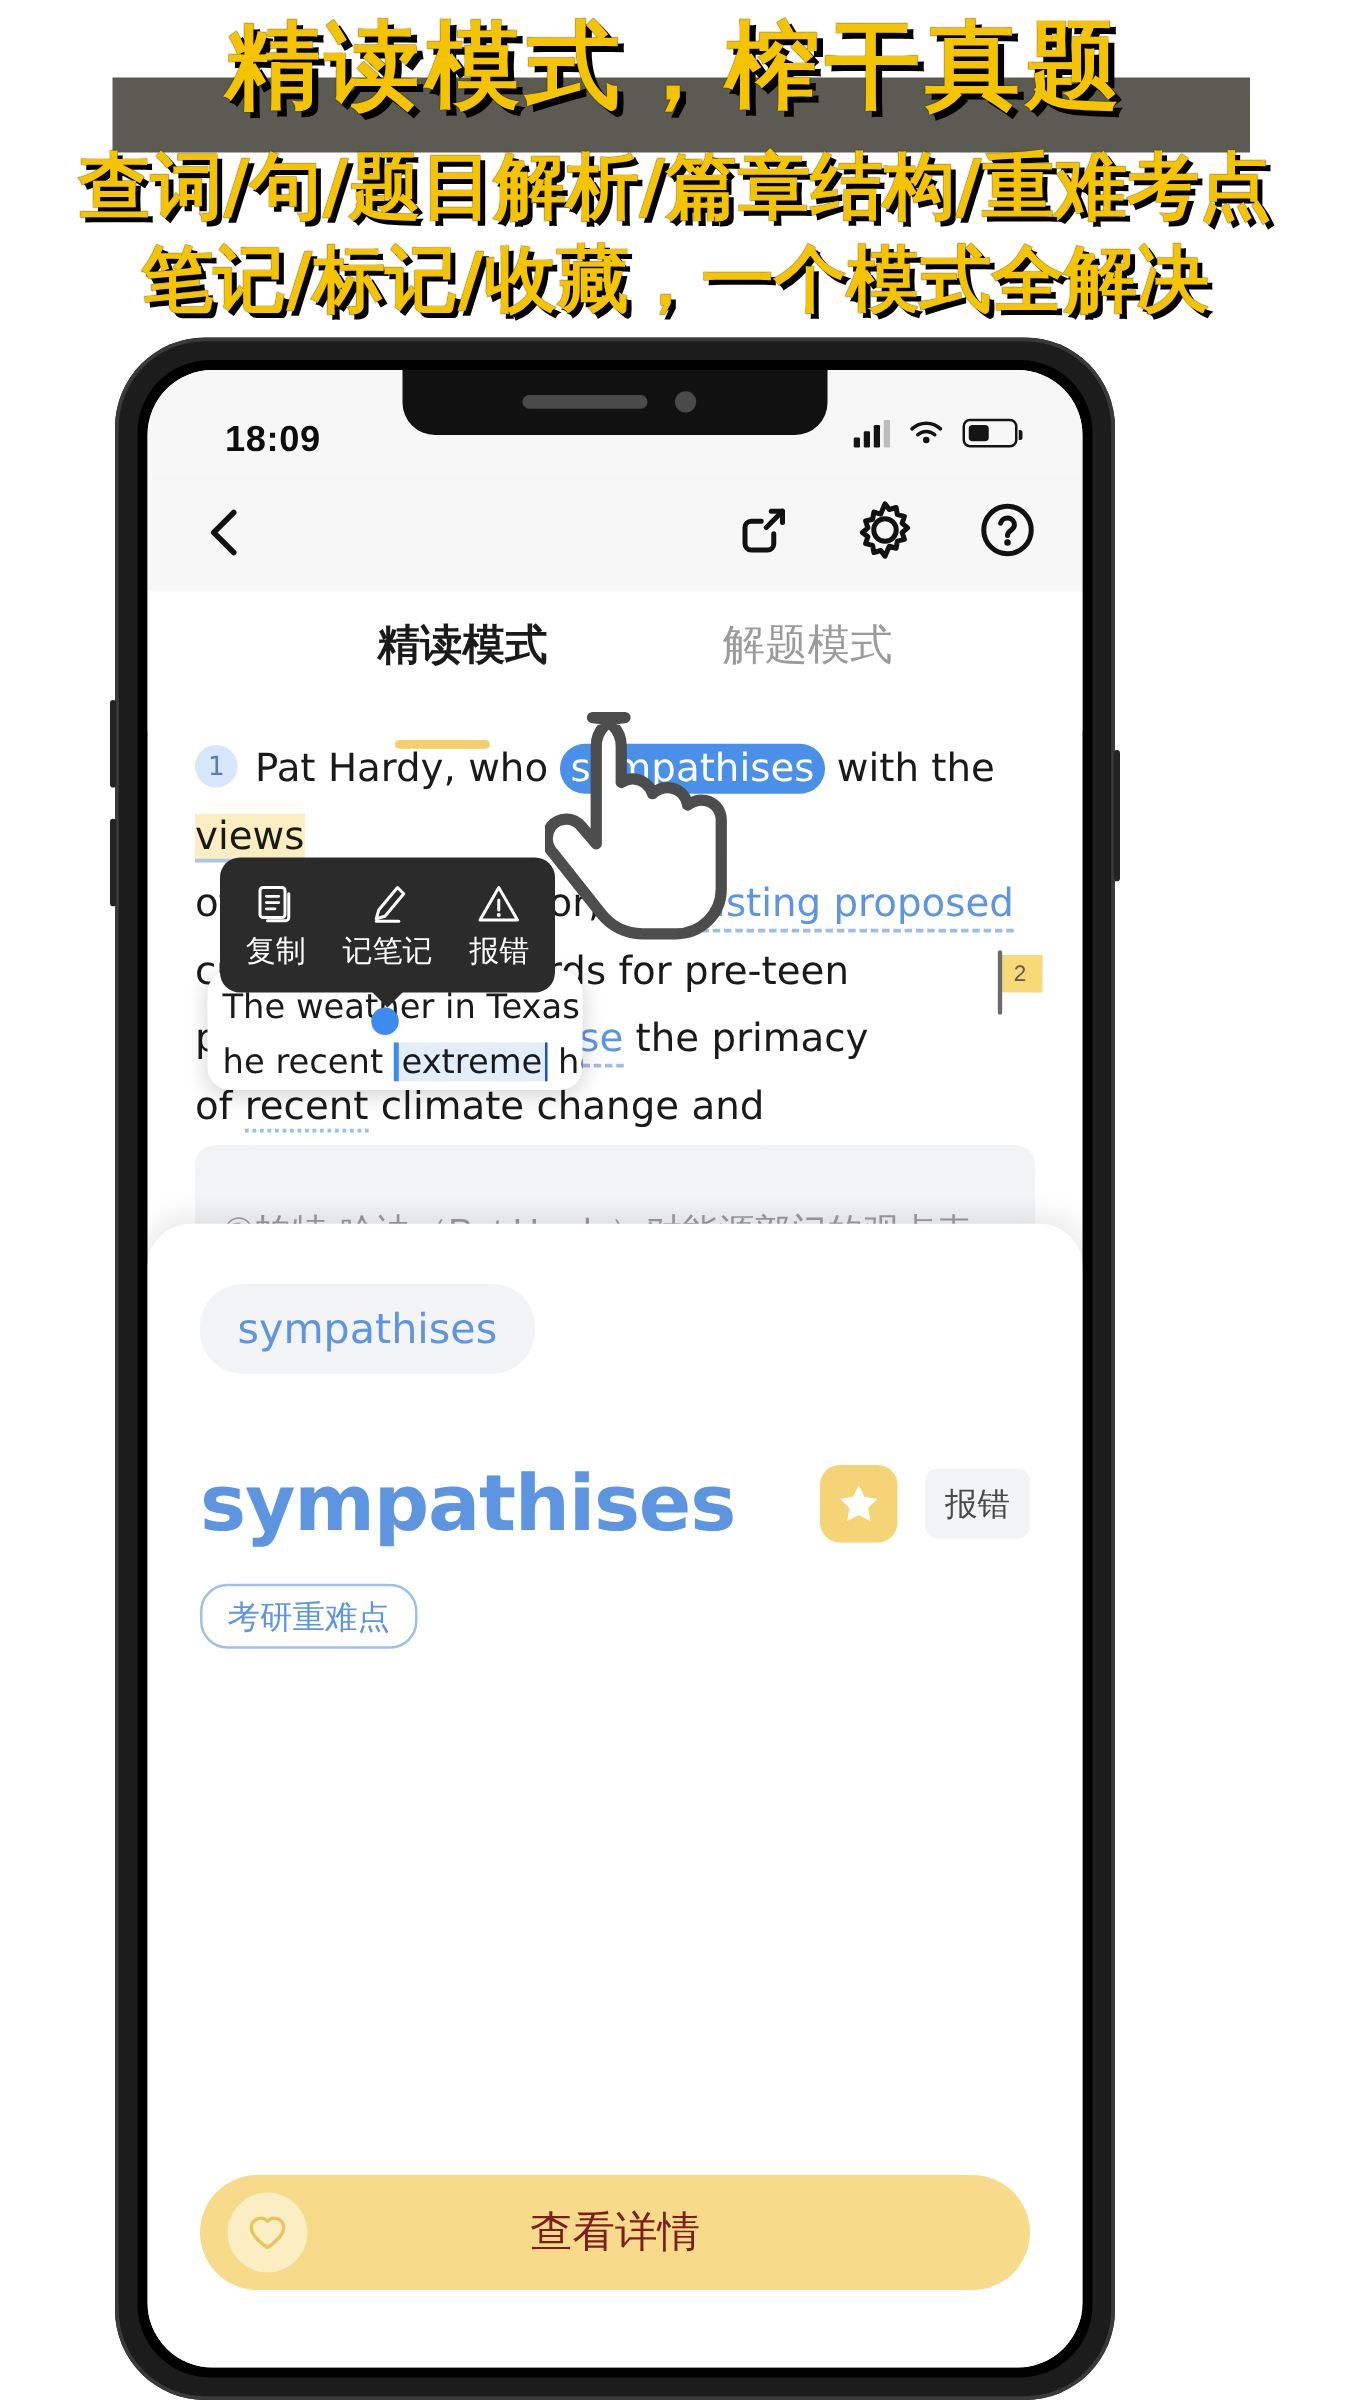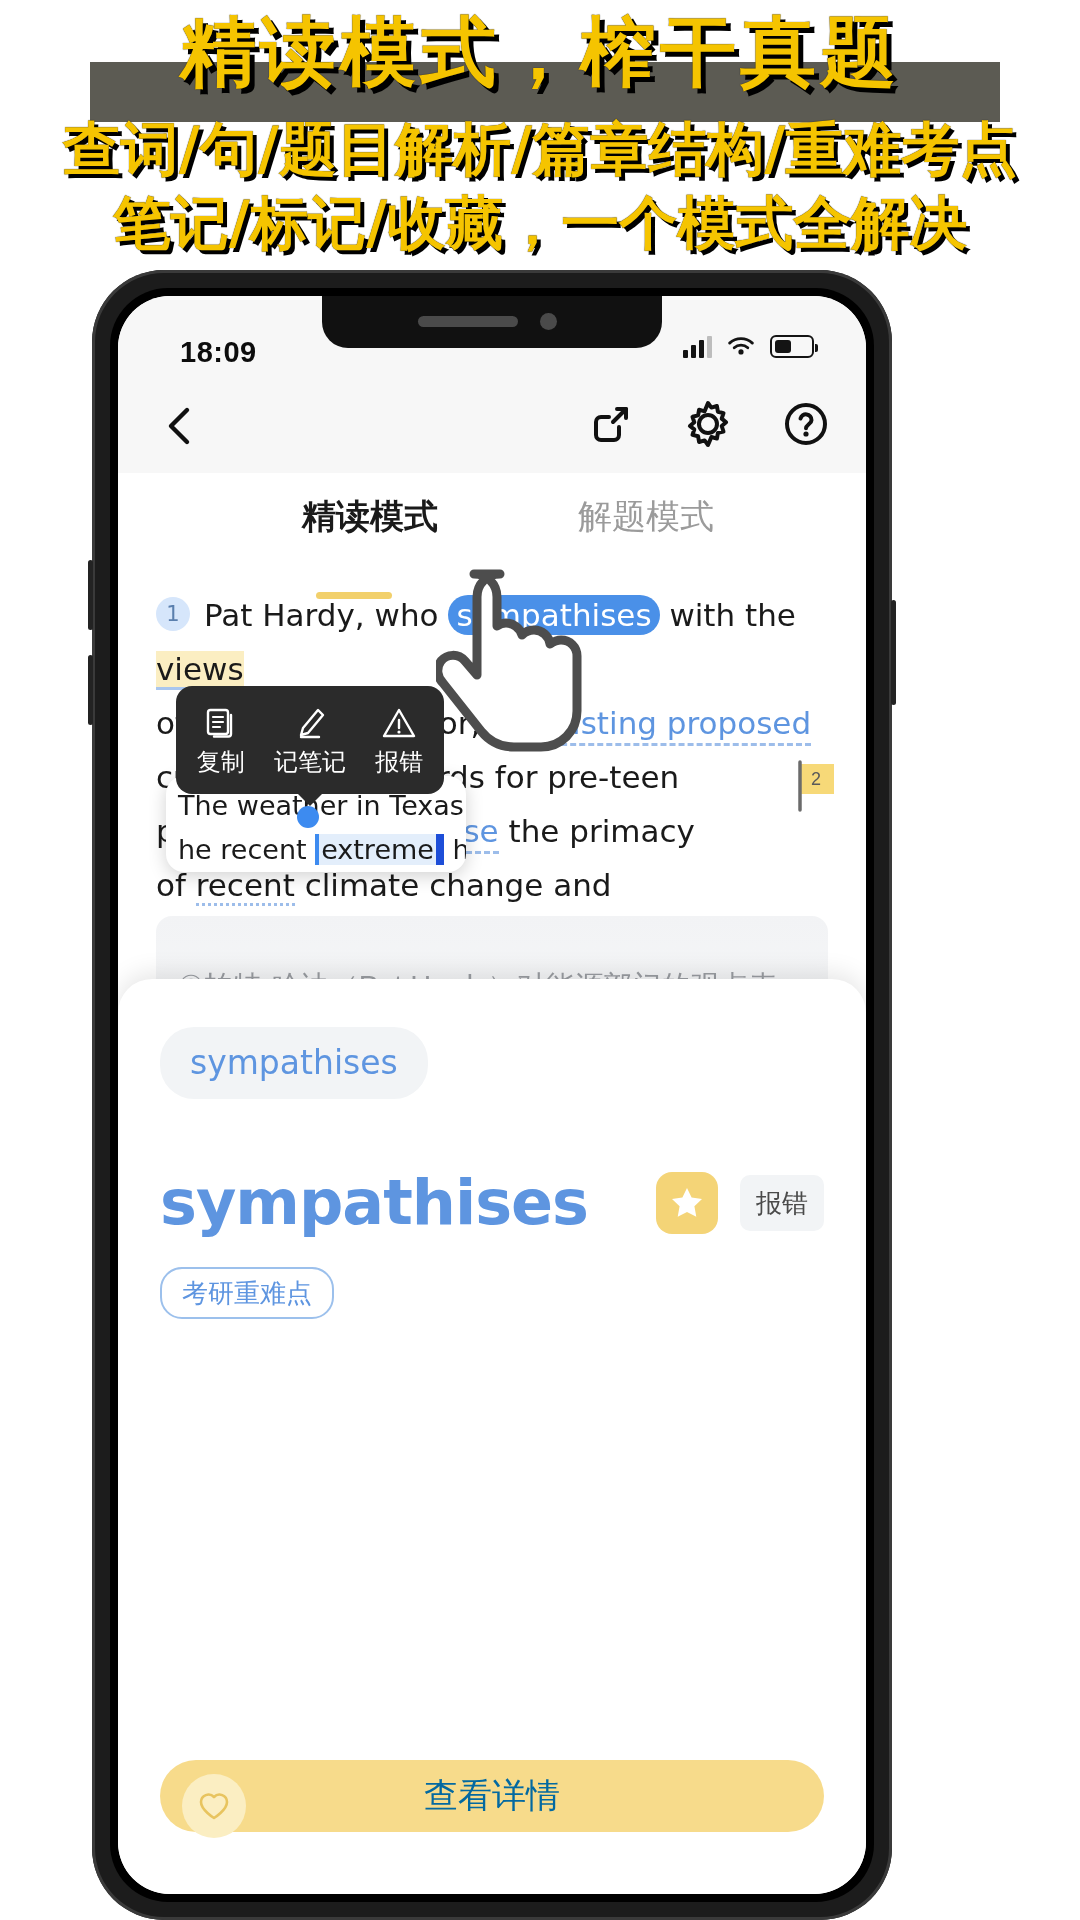--- a/index.html
+++ b/index.html
@@ -225,21 +225,21 @@
     border-radius: 18px;
     box-shadow: 0 4px 18px rgba(0,0,0,0.18);
     z-index: 38;
     overflow: hidden;
     padding: 8px 12px 0 12px;
     font-size: 27px; line-height: 44px; color: #1a1a1a;
     font-family: "DejaVu Sans", sans-serif;
     white-space: nowrap;
   }
   .sel-word {
-    background: #e3eefb; border-left: 4px solid #3d8bf0; border-right: 8px solid #1d4ed8;
+    background: #e3eefb; border-left: 4px solid #3d8bf0; border-right: 2px solid #1d4ed8;
     padding: 0 2px;
   }
   .handle-top {
     position: absolute; left: 131px; top: 30px;
     width: 22px; height: 22px; border-radius: 50%; background: #3d8bf0; z-index: 41;
   }
 
   
   .hand { position: absolute; left: 318px; top: 270px; z-index: 45; }
 
@@ -288,24 +288,24 @@
   }
 
   .defs {
     margin-top: 52px;
     font-size: 33px; line-height: 52px; color: #1a1a1a;
     font-family: "DejaVu Sans", sans-serif;
   }
 
   .cta {
     position: absolute; left: 42px; bottom: 62px;
-    width: 664px; height: 72px;
+    width: 664px; height: 92px;
     background: #f7db8b; border-radius: 46px;
     display: flex; align-items: center; justify-content: center;
-    font-size: 34px; color: #0369a1; font-weight: 500;
+    font-size: 34px; color: #7f1d1d; font-weight: 500;
   }
   .cta-badge {
     position: absolute; left: 22px; top: 14px;
     width: 64px; height: 64px; border-radius: 50%;
     background: #fbeec2;
     display: flex; align-items: center; justify-content: center;
   }
 </style>
 </head>
 <body>

